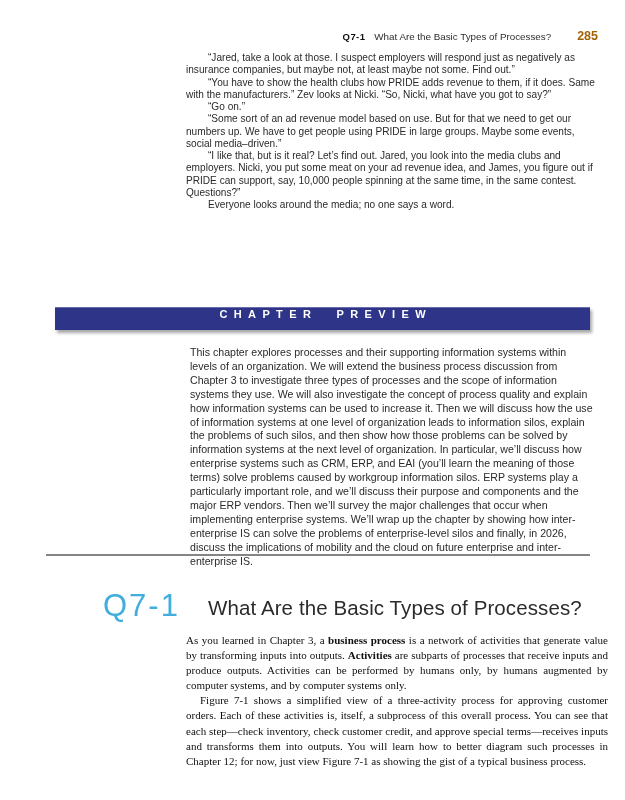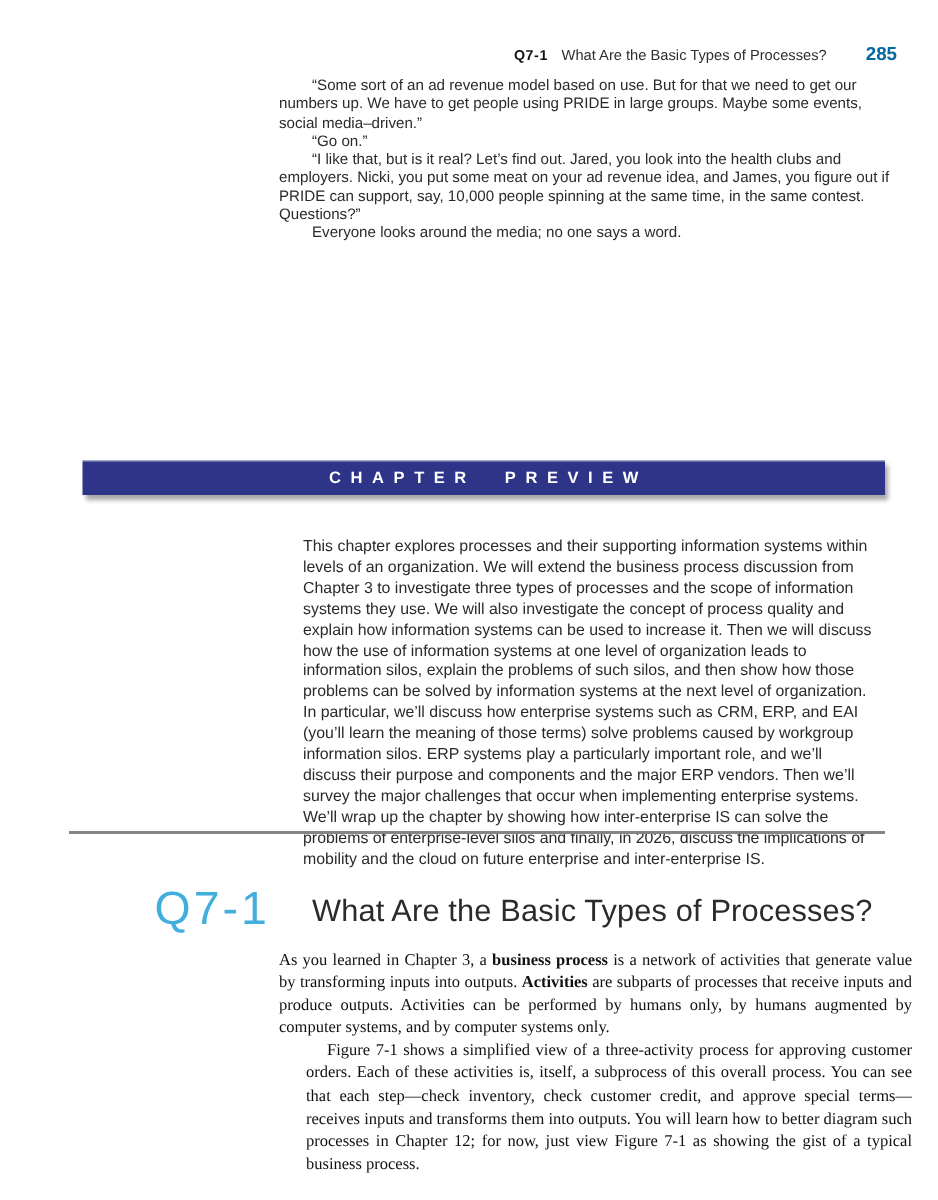--- a/index.html
+++ b/index.html
@@ -30,21 +30,21 @@
     color: #111;
   }
   .running-head .head-title {
     font-size: 9.8px;
     color: #2e2e2e;
     margin-left: 9px;
   }
   .running-head .page-number {
     font-weight: bold;
     font-size: 12.5px;
-    color: #0369a1;
+    color: #a16207;
     margin-left: 26px;
   }
 
   
   .vignette {
     position: absolute;
     left: 186px;
     top: 52px;
     width: 414px;
     font-size: 10.1px;
@@ -57,21 +57,21 @@
   .banner {
     position: absolute;
     left: 55px;
     top: 307px;
     width: 535px;
     height: 22px;
     background: #2e3487;
     border-top: 1px solid rgba(255,255,255,0.28);
     box-shadow: 2px 3px 3px rgba(0,0,0,0.35);
     display: flex;
-    align-items: center;
+    align-items: flex-start;
     justify-content: center;
   }
   .banner .banner-label {
     color: #ffffff;
     font-weight: bold;
     font-size: 11px;
     letter-spacing: 0.58em;
     word-spacing: 0.9em;
     padding-left: 0.58em; 
     white-space: nowrap;
@@ -80,21 +80,21 @@
   
   .preview {
     position: absolute;
     left: 186px;
     top: 342px;
     width: 412px;
     font-size: 10.6px;
     line-height: 13.9px;
     color: #2a2a2a;
   }
-  .preview p { margin: 16px; }
+  .preview p { margin: 4px; }
 
   
   .divider {
     position: absolute;
     left: 46px;
     top: 554px;
     width: 544px;
     height: 1.5px;
     background: #858585;
   }
@@ -124,38 +124,40 @@
     left: 186px;
     top: 633px;
     width: 422px;
     font-family: "Liberation Serif", serif;
     font-size: 11px;
     line-height: 15.1px;
     color: #101010;
     text-align: justify;
   }
   .body-text p { margin: 0; }
-  .body-text p.indent { text-indent: 14px; margin-left: 18px; }
+  .body-text p.indent { text-indent: 14px; }
   .body-text b { font-weight: bold; }
 </style>
 </head>
 <body>
 
 <div class="page">
 
   <div class="running-head">
     <span class="q-label">Q7-1</span>
     <span class="head-title">What Are the Basic Types of Processes?</span>
     <span class="page-number">285</span>
   </div>
 
   <div class="vignette">
+      <p>“Jared, take a look at those. I suspect employers will respond just as negatively as insurance companies, but maybe not, at least maybe not some. Find out.”</p>
+      <p>“You have to show the health clubs how PRIDE adds revenue to them, if it does. Same with the manufacturers.” Zev looks at Nicki. “So, Nicki, what have you got to say?”</p>
+      <p>“Go on.”</p>
       <p>“Some sort of an ad revenue model based on use. But for that we need to get our numbers up. We have to get people using PRIDE in large groups. Maybe some events, social media–driven.”</p>
-      <p>“Go on.”</p>
-      <p>“I like that, but is it real? Let’s find out. Jared, you look into the health clubs and employers. Nicki, you put some meat on your ad revenue idea, and James, you figure out if PRIDE can support, say, 10,000 people spinning at the same time, in the same contest. Questions?”</p>
+      <p>“I like that, but is it real? Let’s find out. Jared, you look into the media clubs and employers. Nicki, you put some meat on your ad revenue idea, and James, you figure out if PRIDE can support, say, 10,000 people spinning at the same time, in the same contest. Questions?”</p>
       <p>Everyone looks around the media; no one says a word.</p>
     </div>
 
   <div class="banner">
     <span class="banner-label">CHAPTER PREVIEW</span>
   </div>
 
   <div class="preview">
     <p>This chapter explores processes and their supporting information systems within levels of an organization. We will extend the business process discussion from Chapter 3 to investigate three types of processes and the scope of information systems they use. We will also investigate the concept of process quality and explain how information systems can be used to increase it. Then we will discuss how the use of information systems at one level of organization leads to information silos, explain the problems of such silos, and then show how those problems can be solved by information systems at the next level of organization. In particular, we’ll discuss how enterprise systems such as CRM, ERP, and EAI (you’ll learn the meaning of those terms) solve problems caused by workgroup information silos. ERP systems play a particularly important role, and we’ll discuss their purpose and components and the major ERP vendors. Then we’ll survey the major challenges that occur when implementing enterprise systems. We’ll wrap up the chapter by showing how inter-enterprise IS can solve the problems of enterprise-level silos and finally, in 2026, discuss the implications of mobility and the cloud on future enterprise and inter-enterprise IS.</p>
   </div>

